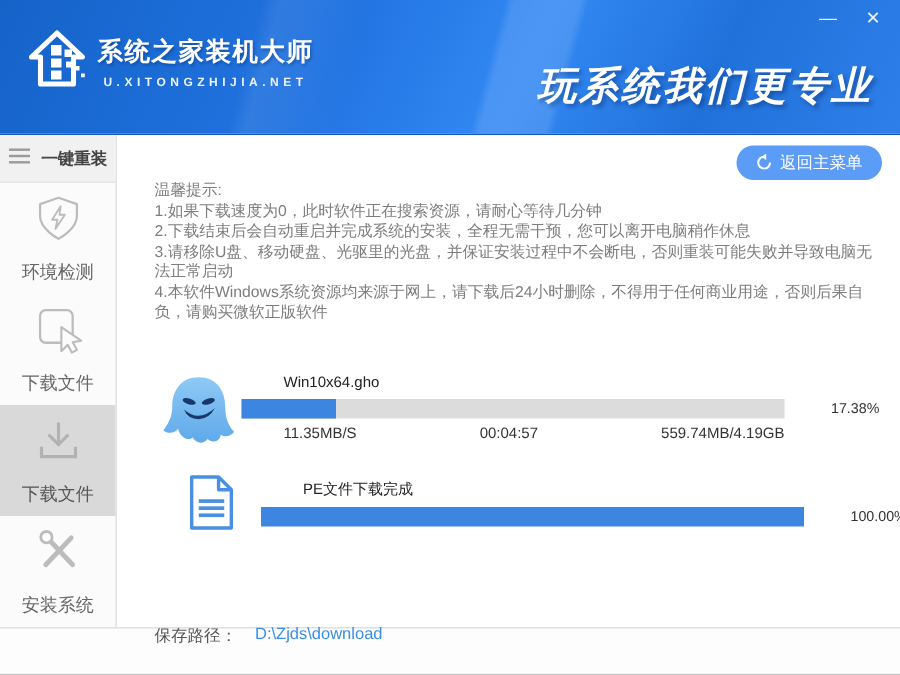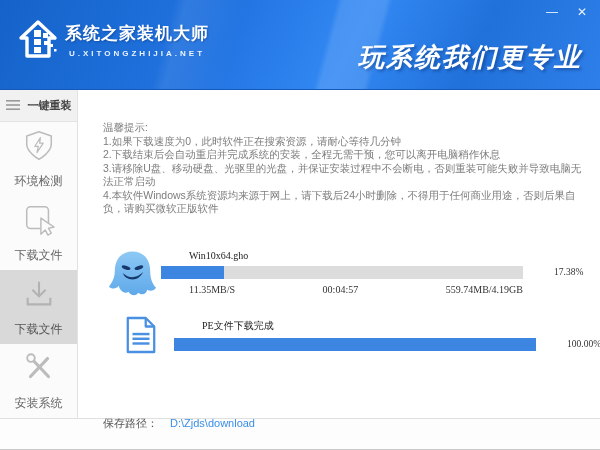--- a/index.html
+++ b/index.html
@@ -38,21 +38,21 @@
                 background:#5b9cf6; color:#fff; border:none; font-size:11px; padding:4px 13px;
                 border-radius:12px; cursor:pointer; }
 
   .tips { margin-top:31px; font-size:10.5px; color:#7d7d7d; line-height:13.5px; }
 
   .dl-row { display:flex; margin-top:31px; }
   .dl-row2 { display:flex; margin-top:11px;gap:13px; }
   .icon-cell { width:58px; flex:none; display:flex; justify-content:center; }
   .icon-cell.right { justify-content:flex-end; padding-right:3px; }
   .dl-info { flex:none; width:372px; padding-top:3px; }
-  .mono { font-family:Liberation Serif, serif;padding-left:28px; }
+  .mono { font-family:Liberation Sans, sans-serif;padding-left:28px; }
   .fname { font-size:10px; color:#222; margin-bottom:5px; }
   .bar-row { display:flex; align-items:center; gap:3px; }
   .bar-track { width:362px; height:13px; background:#dcdcdc; flex:none; }
   .bar-fill { height:100%; background:#3c86e2; }
   .pct { font-size:9.5px; color:#333; }
   .stats { width:362px; display:flex; justify-content:space-between; font-size:10px; color:#333; margin-top:5px; }
 
   .save-row { margin-top:62px; display:flex; align-items:center; font-size:11px; }
   .save-label { color:#555; }
   .save-path { color:#3a8ee6; margin-left:12px; cursor:pointer; }
@@ -140,20 +140,29 @@
             <line x1="11" y1="9" x2="28" y2="27" stroke="#bcbcbc" stroke-width="3.4" stroke-linecap="round"></line>
             <line x1="27" y1="8" x2="9" y2="27" stroke="#bcbcbc" stroke-width="3.4" stroke-linecap="round"></line>
             <circle cx="9.5" cy="7.5" r="4" fill="#fbfbfb" stroke="#bcbcbc" stroke-width="2"></circle>
           </svg>
         </span>
         <span>安装系统</span>
       </div>
     </div>
 
     <div class="content">
+      <button class="return-btn">
+        <span>
+          <svg width="11" height="11" viewBox="0 0 12 12">
+            <path d="M10.2 7 A4.3 4.3 0 1 1 6.2 2.8" fill="none" stroke="#fff" stroke-width="1.5"></path>
+            <path d="M7.4 0.6 L3.9 2.9 L7.4 5 Z" fill="#fff"></path>
+          </svg>
+        </span>
+        <span>返回主菜单</span>
+      </button>
 
       <div class="tips">
         <div>温馨提示:</div>
         <div>1.如果下载速度为0，此时软件正在搜索资源，请耐心等待几分钟</div>
         <div>2.下载结束后会自动重启并完成系统的安装，全程无需干预，您可以离开电脑稍作休息</div>
         <div>3.请移除U盘、移动硬盘、光驱里的光盘，并保证安装过程中不会断电，否则重装可能失败并导致电脑无法正常启动</div>
         <div>4.本软件Windows系统资源均来源于网上，请下载后24小时删除，不得用于任何商业用途，否则后果自负，请购买微软正版软件</div>
       </div>
 
       <div class="dl-row">

